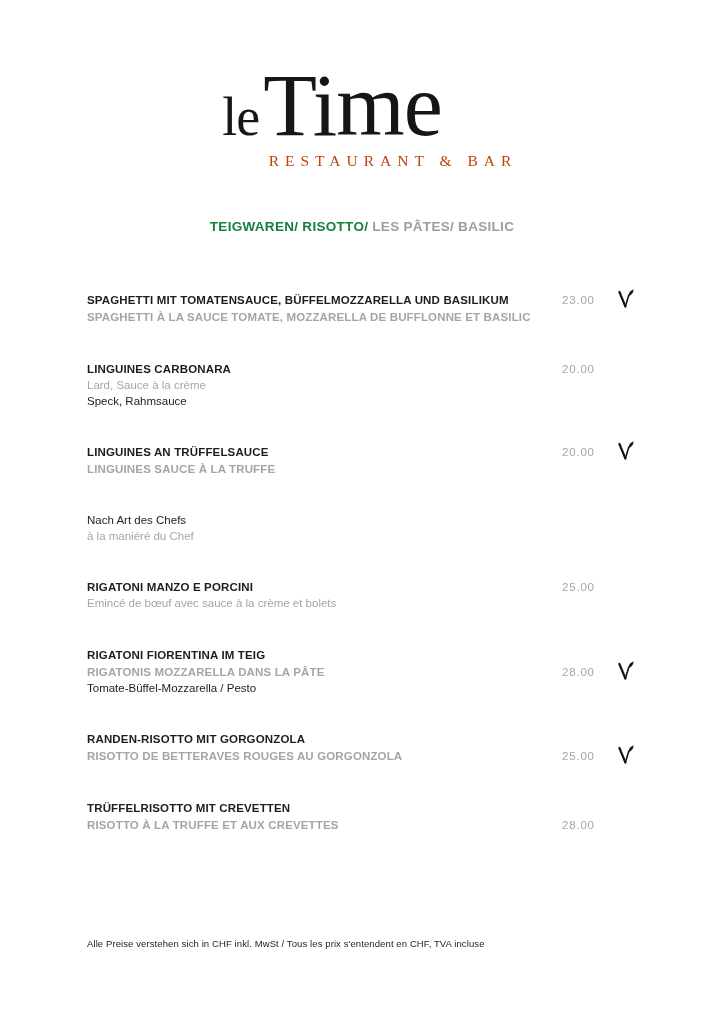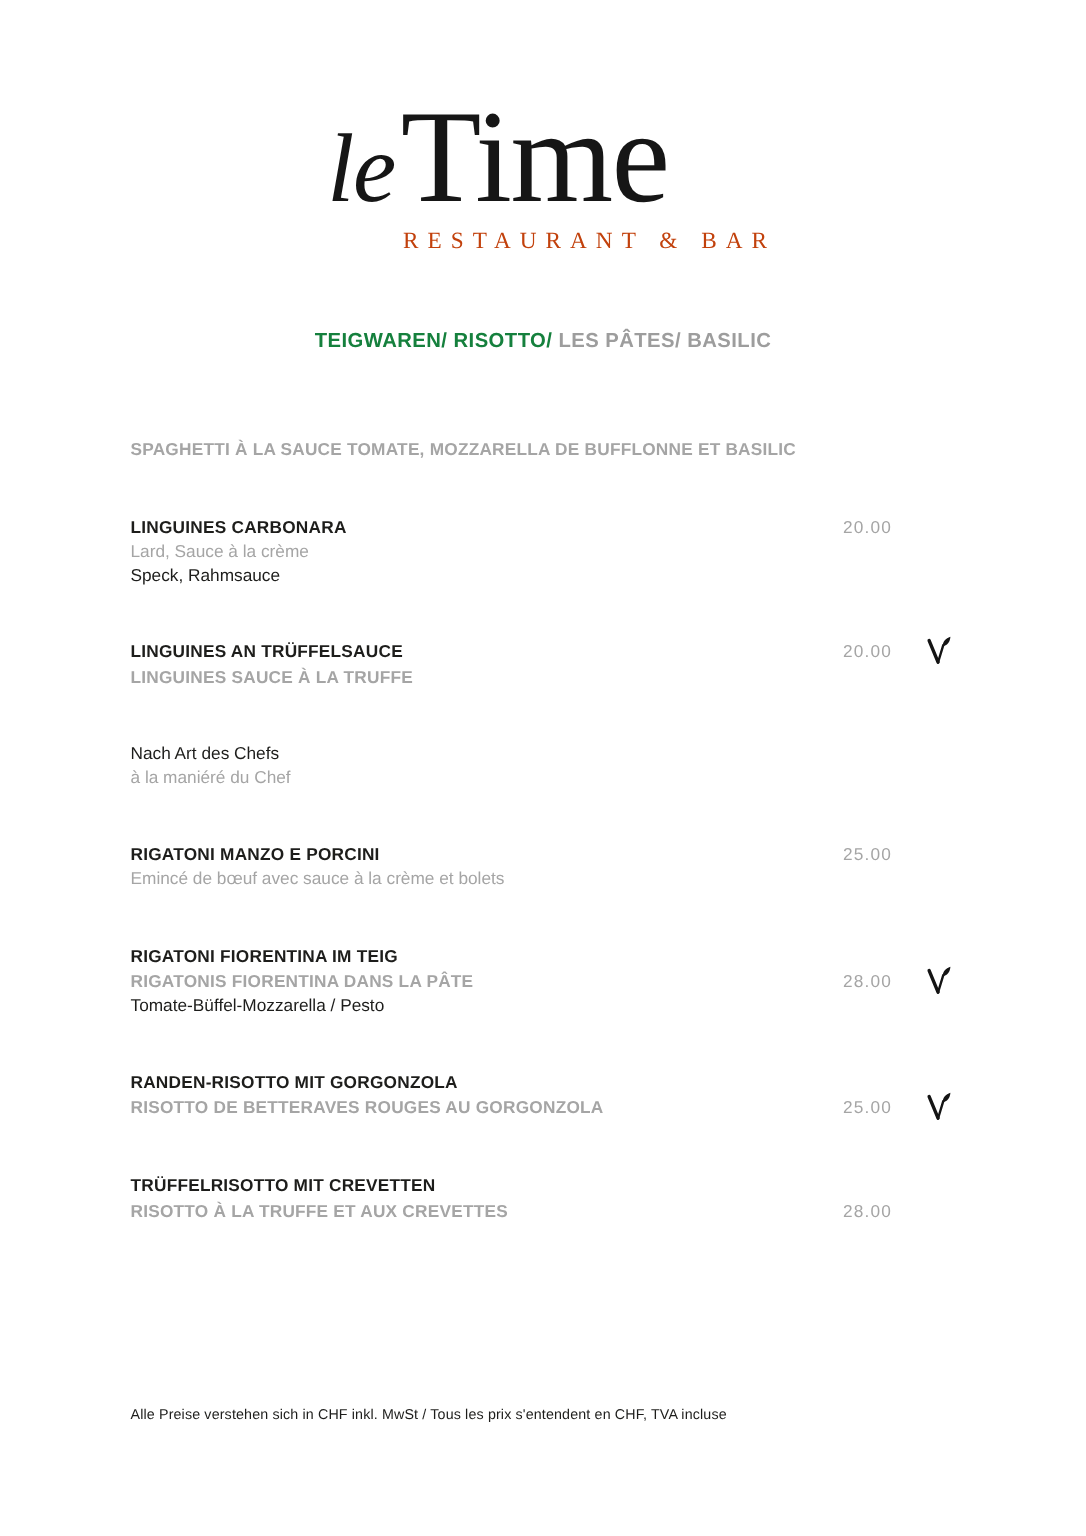--- a/index.html
+++ b/index.html
@@ -22,22 +22,21 @@
     width: 724px;
     padding-right: 60px;
     box-sizing: border-box;
     text-align: center;
     font-family: "Liberation Serif", serif;
     color: #161616;
     line-height: 1;
     white-space: nowrap;
   }
   .logo-le {
-    font-style: italic;
-    font-size: 65px;
+    font-size: 54px;
     letter-spacing: -1px;
     margin-right: 4px;
   }
   .logo-time {
     font-size: 88px;
     letter-spacing: -1px;
   }
   .logo-sub {
     position: absolute;
     top: 152px;
@@ -148,20 +147,27 @@
     </div>
     <div class="logo-sub">RESTAURANT &amp; BAR</div>
   </header>
 
   <h1 class="section-title">
     <span class="st-de">TEIGWAREN/ RISOTTO/</span><span class="st-fr"> LES PÂTES/ BASILIC</span>
   </h1>
 
   <main class="items">
       <article class="item">
+        <div class="line title"><span class="txt">SPAGHETTI MIT TOMATENSAUCE, BÜFFELMOZZARELLA UND BASILIKUM</span><span class="price">23.00</span><span class="veg">
+            <svg width="19" height="21" viewBox="0 0 19 21" aria-hidden="true">
+              <path d="M3.4 4 L9.4 18.5" fill="none" stroke="#141414" stroke-width="2.2" stroke-linecap="round"></path>
+              <path d="M9.4 18.5 L12.8 7.2" fill="none" stroke="#141414" stroke-width="1.6" stroke-linecap="round"></path>
+              <path d="M12.3 8.1 C12.6 4.6 14.4 2.5 17.6 1.5 C17.3 5.1 15.5 7.3 12.3 8.1 Z" fill="#141414"></path>
+            </svg>
+          </span></div>
         <div class="line fr-bold"><span class="txt">SPAGHETTI À LA SAUCE TOMATE, MOZZARELLA DE BUFFLONNE ET BASILIC</span></div>
       </article>
       <article class="item">
         <div class="line title"><span class="txt">LINGUINES CARBONARA</span><span class="price">20.00</span></div>
         <div class="line fr-reg"><span class="txt">Lard, Sauce à la crème</span></div>
         <div class="line de-reg"><span class="txt">Speck, Rahmsauce</span></div>
       </article>
       <article class="item">
         <div class="line title"><span class="txt">LINGUINES AN TRÜFFELSAUCE</span><span class="price">20.00</span><span class="veg">
             <svg width="19" height="21" viewBox="0 0 19 21" aria-hidden="true">
@@ -175,21 +181,21 @@
       <article class="item">
         <div class="line de-reg"><span class="txt">Nach Art des Chefs</span></div>
         <div class="line fr-reg"><span class="txt">à la maniéré du Chef</span></div>
       </article>
       <article class="item">
         <div class="line title"><span class="txt">RIGATONI MANZO E PORCINI</span><span class="price">25.00</span></div>
         <div class="line fr-reg"><span class="txt">Emincé de bœuf avec sauce à la crème et bolets</span></div>
       </article>
       <article class="item">
         <div class="line title"><span class="txt">RIGATONI FIORENTINA IM TEIG</span></div>
-        <div class="line fr-bold"><span class="txt">RIGATONIS FIORENTINA DANS LA PÂTE</span><span class="price">28.00</span><span class="veg">
+        <div class="line fr-bold"><span class="txt">RIGATONIS MOZZARELLA DANS LA PÂTE</span><span class="price">28.00</span><span class="veg">
             <svg width="19" height="21" viewBox="0 0 19 21" aria-hidden="true">
               <path d="M3.4 4 L9.4 18.5" fill="none" stroke="#141414" stroke-width="2.2" stroke-linecap="round"></path>
               <path d="M9.4 18.5 L12.8 7.2" fill="none" stroke="#141414" stroke-width="1.6" stroke-linecap="round"></path>
               <path d="M12.3 8.1 C12.6 4.6 14.4 2.5 17.6 1.5 C17.3 5.1 15.5 7.3 12.3 8.1 Z" fill="#141414"></path>
             </svg>
           </span></div>
         <div class="line de-reg"><span class="txt">Tomate-Büffel-Mozzarella / Pesto</span></div>
       </article>
       <article class="item">
         <div class="line title"><span class="txt">RANDEN-RISOTTO MIT GORGONZOLA</span></div>

